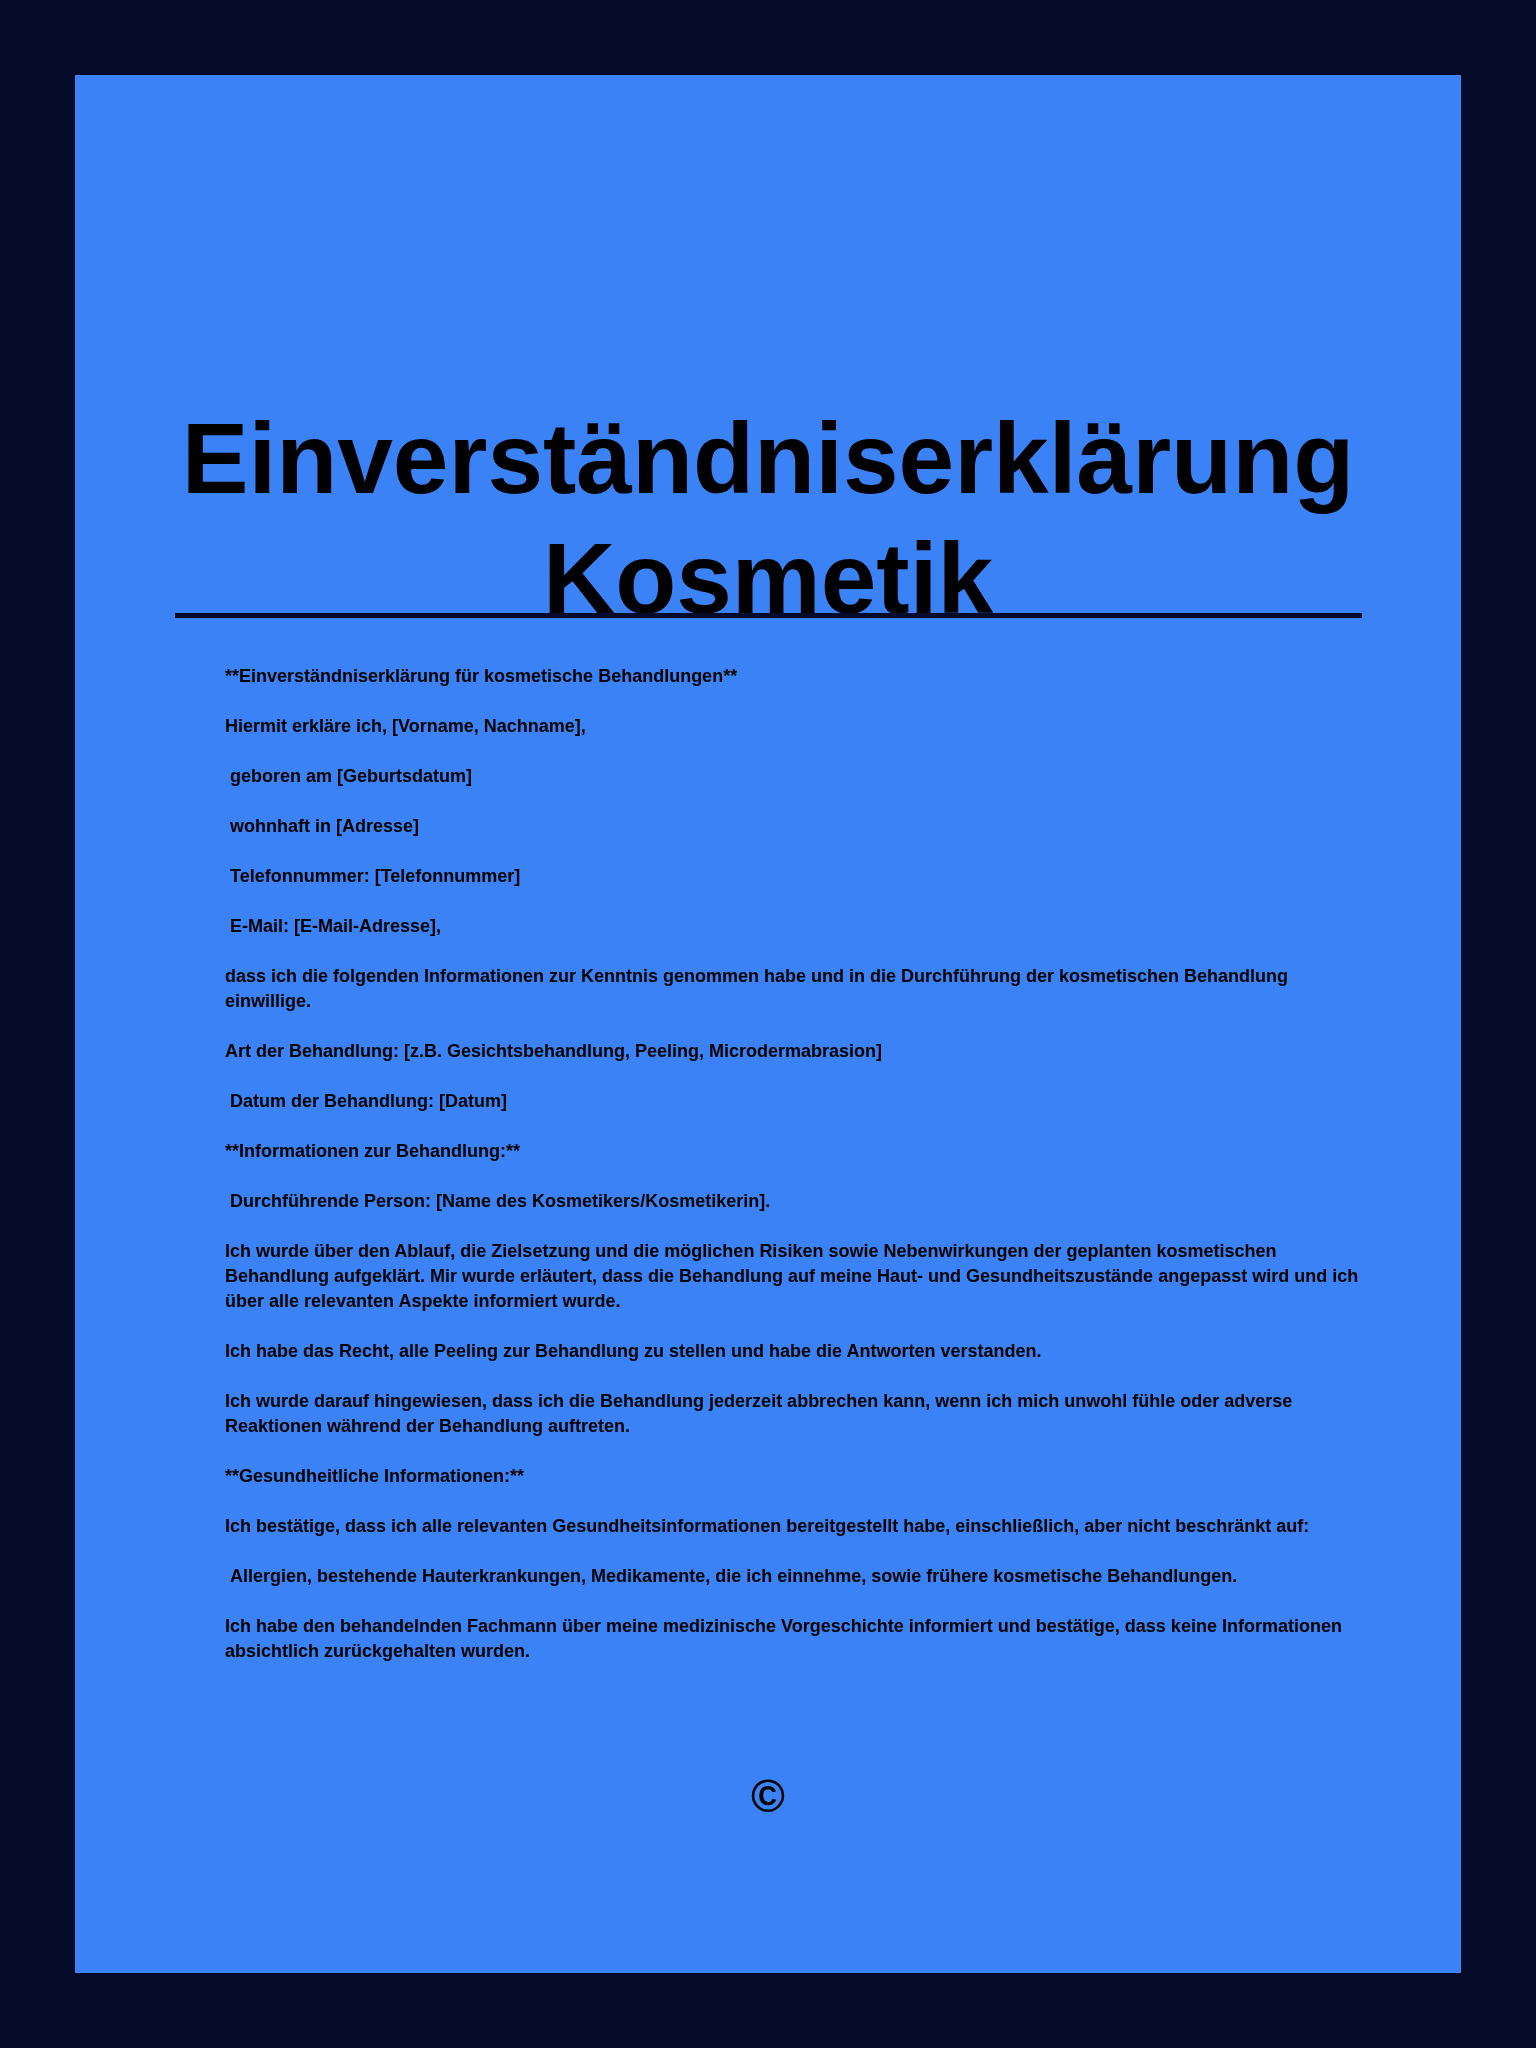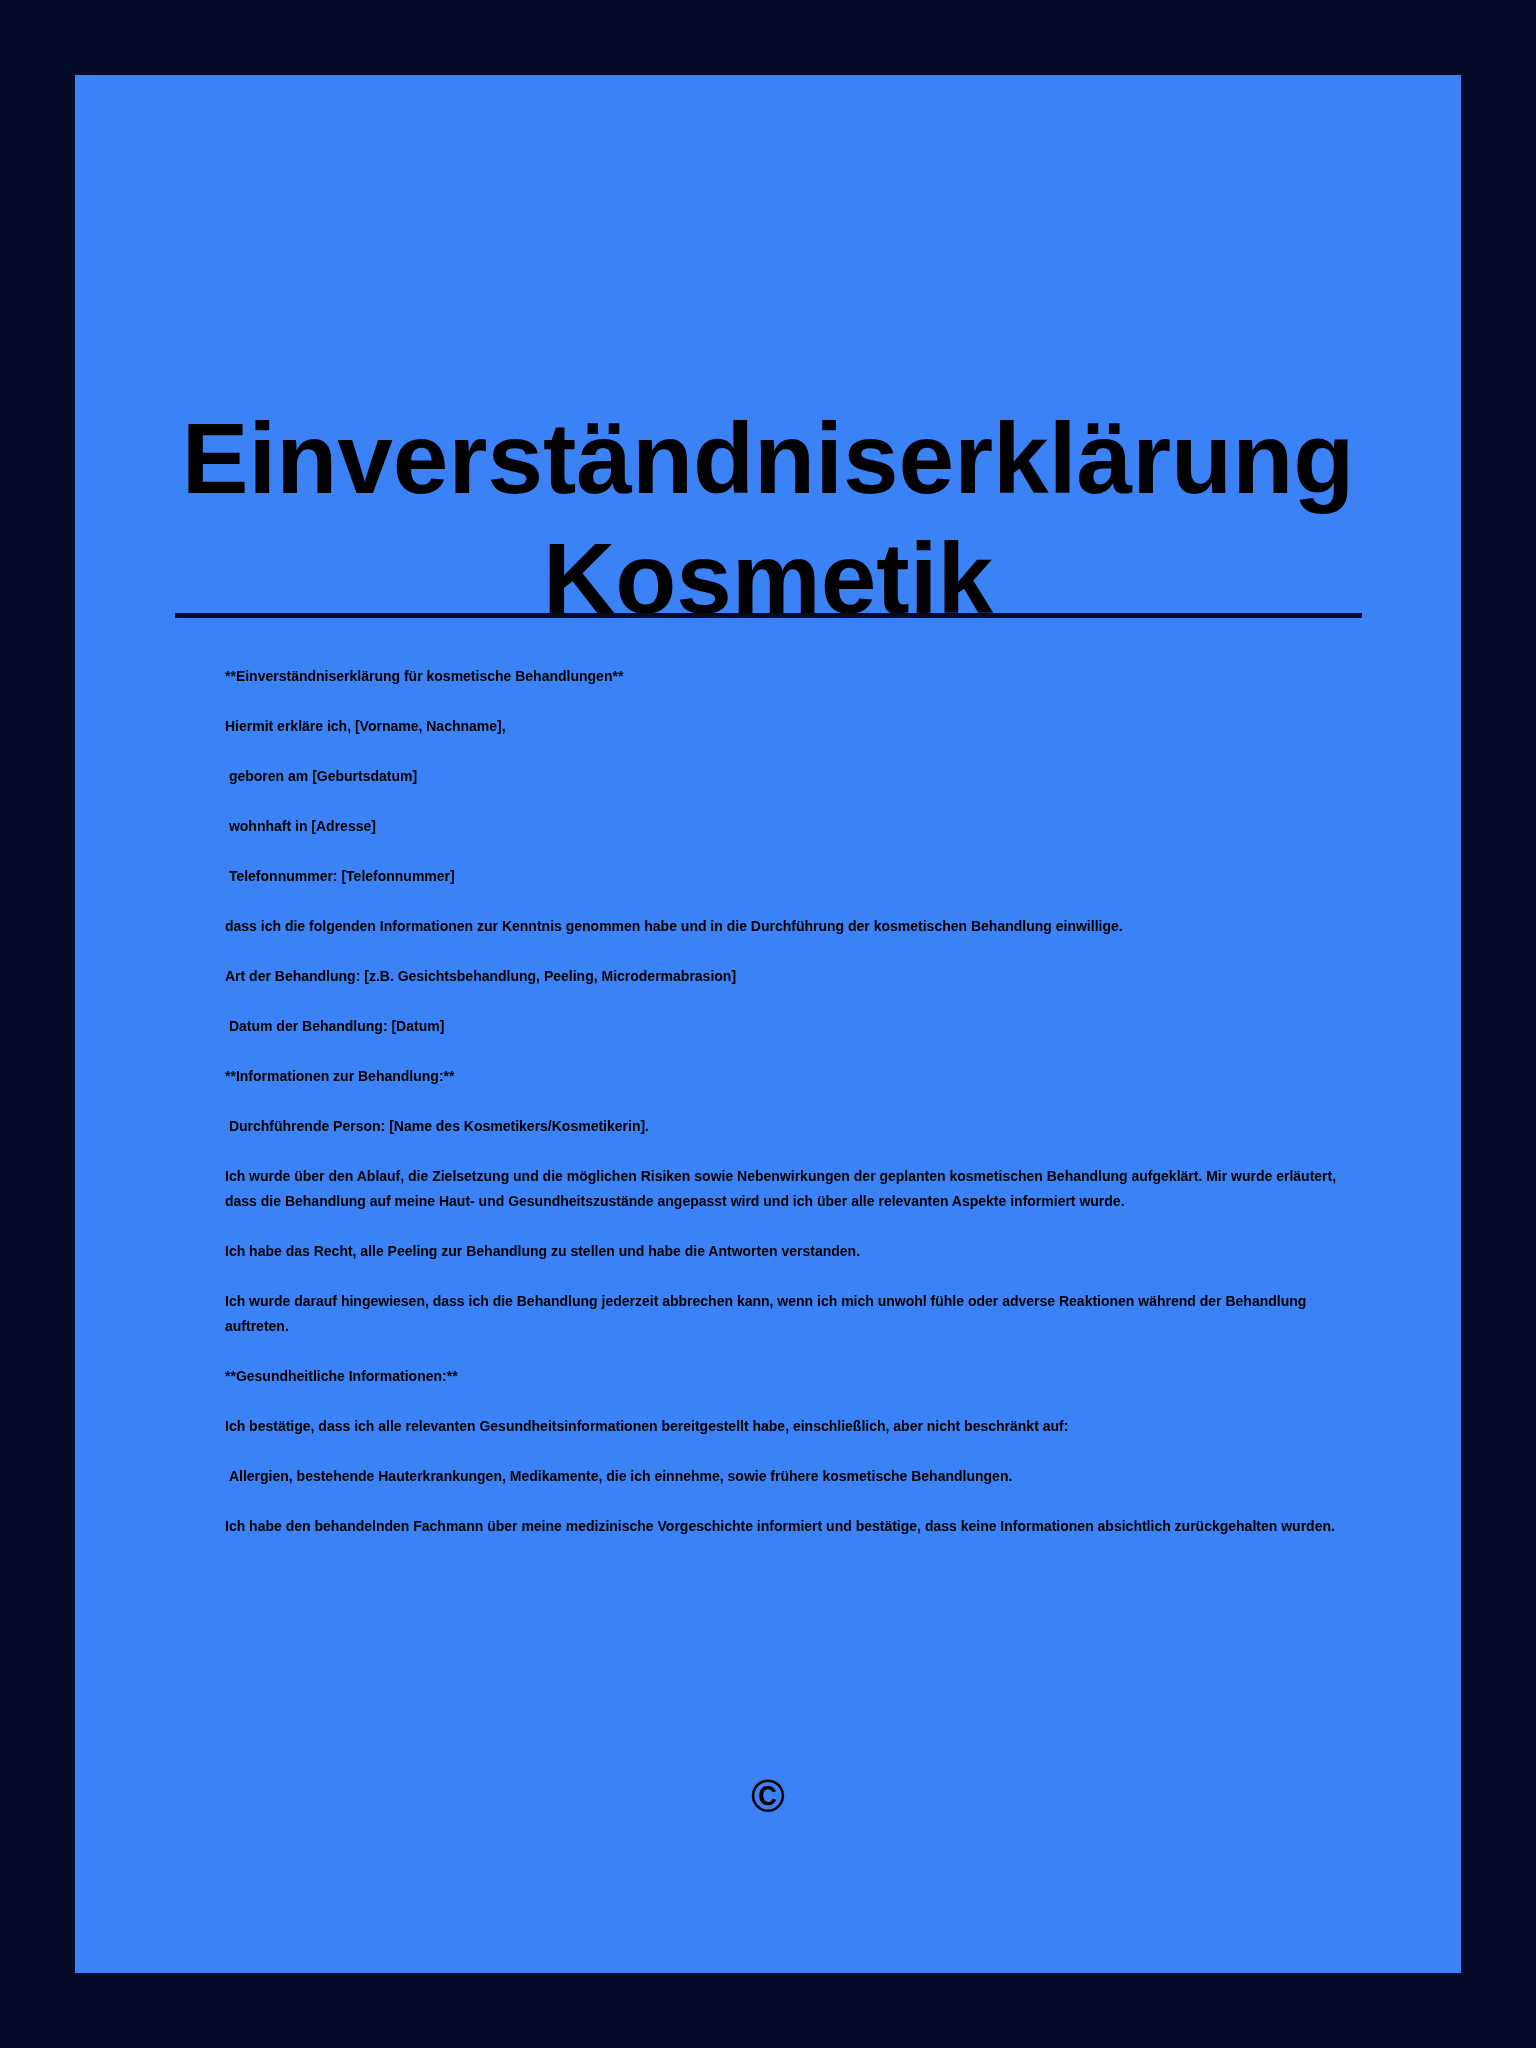--- a/index.html
+++ b/index.html
@@ -46,21 +46,21 @@
     height: 5px;
     background: #070b2a;
   }
   .content {
     position: absolute;
     left: 150px;
     top: 589px;
     width: 1142px;
     font-family: "Liberation Sans", sans-serif;
     font-weight: bold;
-    font-size: 14px;
+    font-size: 18px;
     line-height: 25px;
     color: #000000;
   }
   .content p {
     margin: 0 0 25px 0;
     white-space: pre-wrap;
   }
   .copyright {
     position: absolute;
     left: 0;
@@ -84,20 +84,21 @@
   </h1>
 
   <div class="rule"></div>
 
   <div class="content">
     <p>**Einverständniserklärung für kosmetische Behandlungen**</p>
     <p>Hiermit erkläre ich, [Vorname, Nachname],</p>
     <p> geboren am [Geburtsdatum]</p>
     <p> wohnhaft in [Adresse]</p>
     <p> Telefonnummer: [Telefonnummer]</p>
+    <p> E-Mail: [E-Mail-Adresse],</p>
     <p>dass ich die folgenden Informationen zur Kenntnis genommen habe und in die Durchführung der kosmetischen Behandlung einwillige.</p>
     <p>Art der Behandlung: [z.B. Gesichtsbehandlung, Peeling, Microdermabrasion]</p>
     <p> Datum der Behandlung: [Datum]</p>
     <p>**Informationen zur Behandlung:**</p>
     <p> Durchführende Person: [Name des Kosmetikers/Kosmetikerin].</p>
     <p>Ich wurde über den Ablauf, die Zielsetzung und die möglichen Risiken sowie Nebenwirkungen der geplanten kosmetischen Behandlung aufgeklärt. Mir wurde erläutert, dass die Behandlung auf meine Haut- und Gesundheitszustände angepasst wird und ich über alle relevanten Aspekte informiert wurde.</p>
     <p>Ich habe das Recht, alle Peeling zur Behandlung zu stellen und habe die Antworten verstanden.</p>
     <p>Ich wurde darauf hingewiesen, dass ich die Behandlung jederzeit abbrechen kann, wenn ich mich unwohl fühle oder adverse Reaktionen während der Behandlung auftreten.</p>
     <p>**Gesundheitliche Informationen:**</p>
     <p>Ich bestätige, dass ich alle relevanten Gesundheitsinformationen bereitgestellt habe, einschließlich, aber nicht beschränkt auf:</p>

